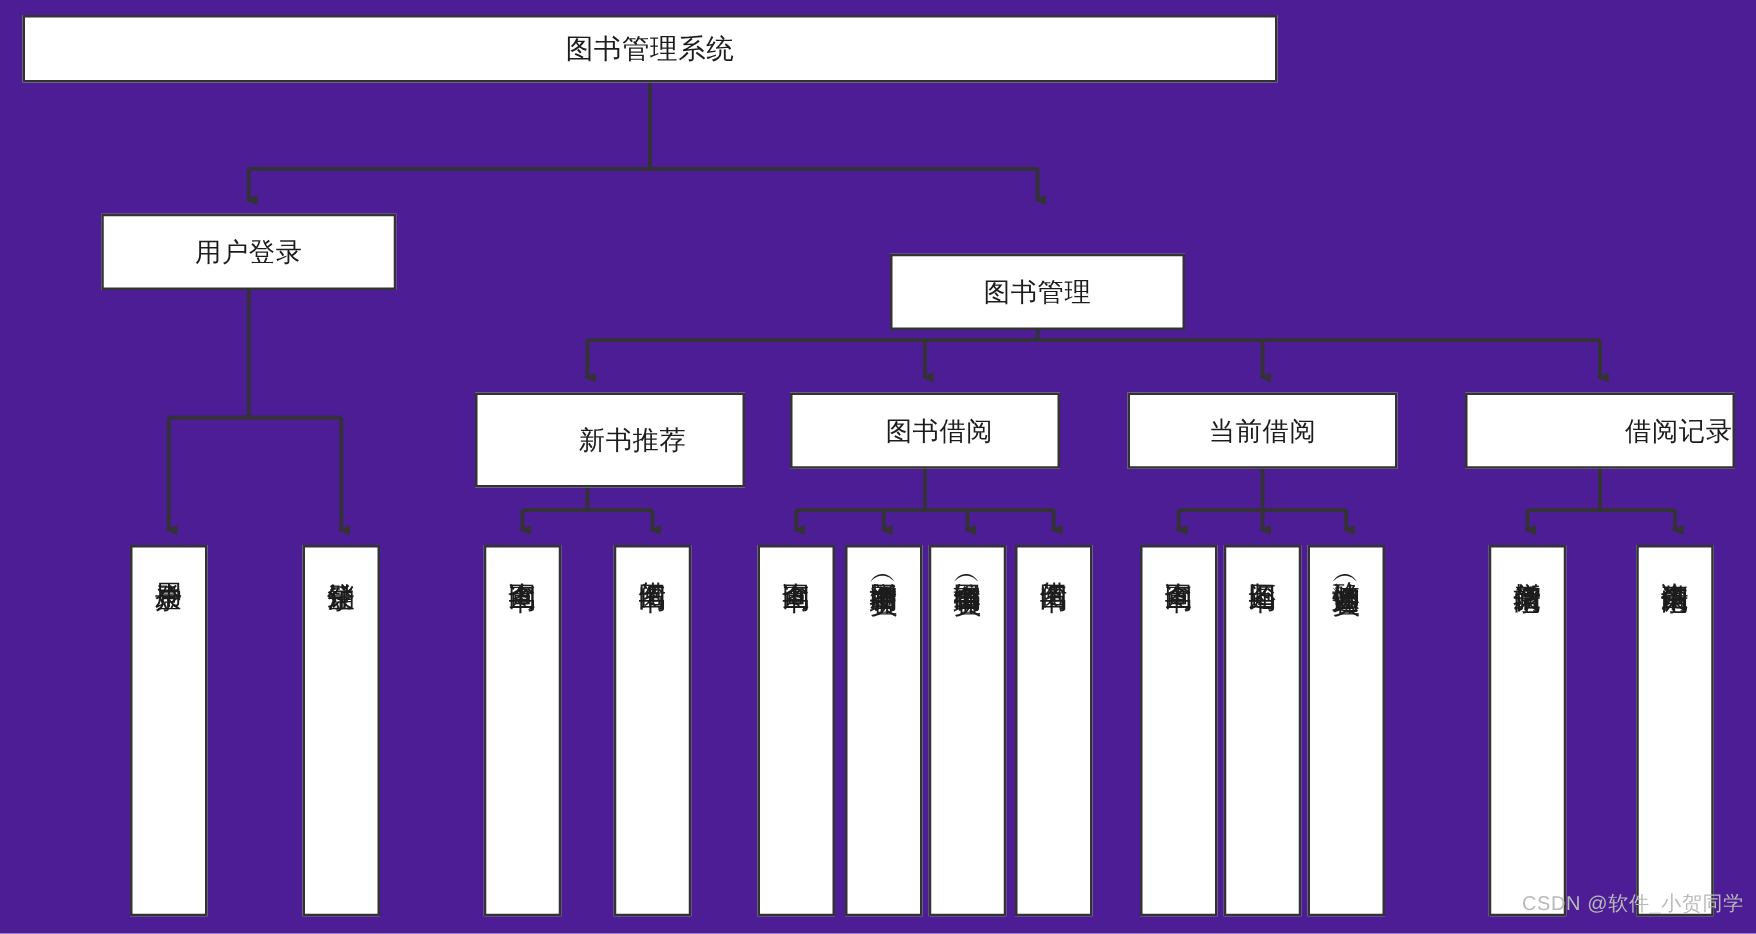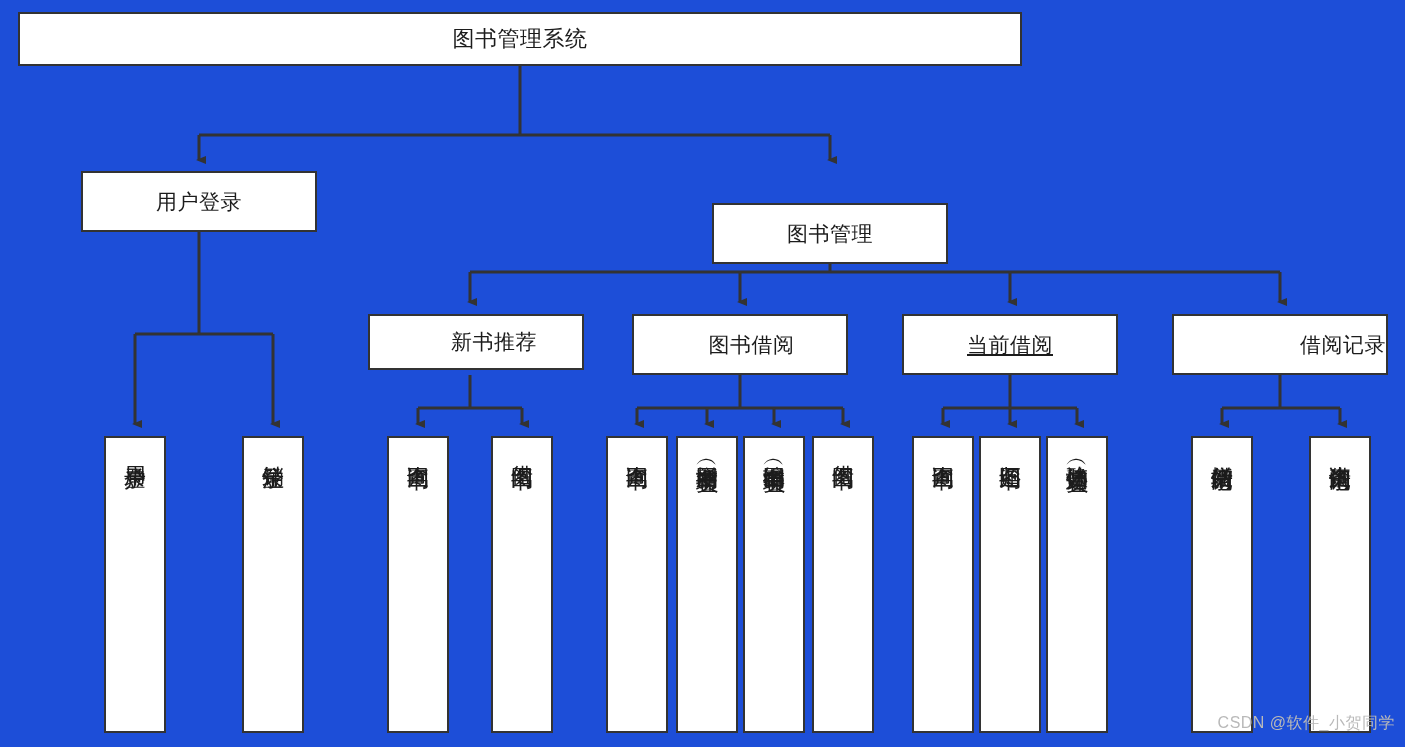--- a/index.html
+++ b/index.html
@@ -8,21 +8,21 @@
     padding: 0;
     background: #ffffff;
   }
   body {
     font-family: "Liberation Sans", "DejaVu Sans", sans-serif;
   }
   #diagram-root {
     position: relative;
     width: 1405px;
     height: 747px;
-    background: #1d4ed8;
+    background: #4c1d95;
     overflow: hidden;
   }
   #edge-layer {
     position: absolute;
     left: 0;
     top: 0;
     width: 1405px;
     height: 747px;
   }
   .node {
@@ -141,27 +141,27 @@
     <span>图书管理系统</span>
   </div>
 
   <div class="node node-h" style="left:81px; top:171px; width:236px; height:61px;">
     <span>用户登录</span>
   </div>
   <div class="node node-h" style="left:712px; top:171px; width:236px; height:61px;margin-top:32px;">
     <span>图书管理</span>
   </div>
 
-  <div class="node node-h" style="left:368px; top:314px; width:216px; height:56px;padding-left:36px;">
+  <div class="node node-h" style="left:380px; top:314px; width:216px; height:76px;padding-left:36px;">
     <span>新书推荐</span>
   </div>
   <div class="node node-h" style="left:632px; top:314px; width:216px; height:61px;padding-left:23px;">
     <span>图书借阅</span>
   </div>
-  <div class="node node-h" style="left:902px; top:314px; width:216px; height:61px;text-decoration:underline;">
+  <div class="node node-h" style="left:902px; top:314px; width:216px; height:61px;">
     <span>当前借阅</span>
   </div>
   <div class="node node-h" style="left:1172px; top:314px; width:216px; height:61px;justify-content:flex-end;">
     <span>借阅记录</span>
   </div>
 
   <div class="node node-leaf" style="left:104px; top:436px; width:62px; height:297px;">
     <span class="vtext">用户登录</span>
   </div>
   <div class="node node-leaf" style="left:242px; top:436px; width:62px; height:297px;">

